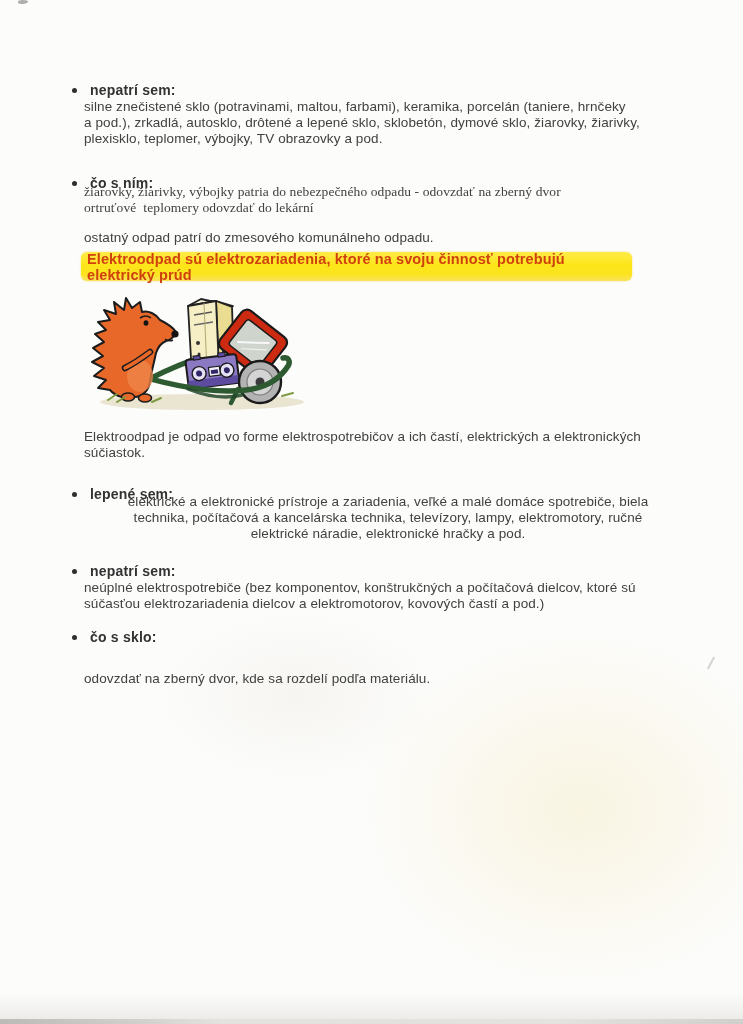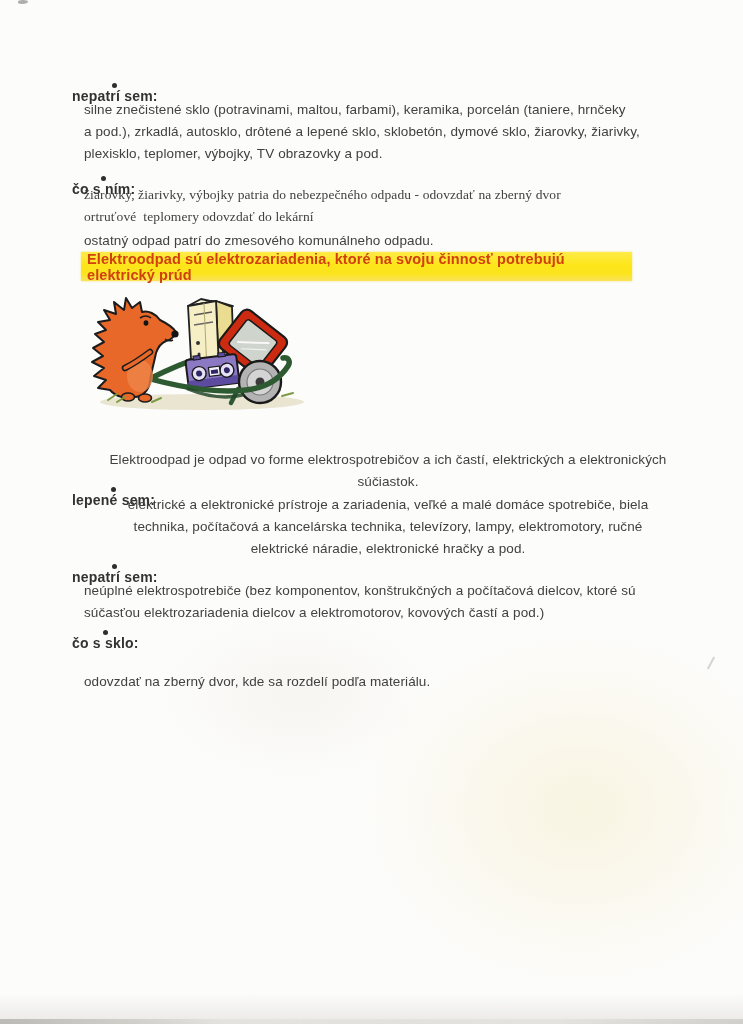--- a/index.html
+++ b/index.html
@@ -18,34 +18,35 @@
   }
   .bottom-edge{
     position:absolute;left:0;bottom:0;width:743px;height:5px;
     background:linear-gradient(90deg, rgba(150,148,142,0.55) 0%, rgba(160,158,150,0.35) 18%, rgba(180,178,170,0.12) 30%, rgba(190,188,180,0.18) 55%, rgba(170,168,160,0.10) 75%, rgba(150,148,142,0.30) 100%);
     filter:blur(0.6px);
   }
   .speck-tl{position:absolute;left:18px;top:0px;width:10px;height:4px;background:#8d8d89;border-radius:50% 50% 60% 40%;opacity:.7;}
   .mark-right{position:absolute;left:710px;top:656px;width:2px;height:14px;background:#b9b9b4;transform:rotate(28deg);opacity:.6;border-radius:2px;}
 
   .sec-heading{
-    position:absolute;display:flex;align-items:center;
-    font-size:14px;font-weight:700;color:#323232;letter-spacing:.2px;flex-direction:column;
+    position:absolute;display:flex;align-items:center;gap:13px;
+    font-size:14px;font-weight:700;color:#323232;letter-spacing:.2px;
   }
   .bullet-dot{width:5px;height:5px;border-radius:50%;background:#2e2e2e;flex:0 0 auto;margin-top:1px;}
   .body-text{
     position:absolute;left:84px;width:608px;
-    font-size:13.5px;line-height:22px;color:#414141;
+    font-size:13.5px;line-height:16px;color:#414141;
     white-space:pre-wrap;letter-spacing:.1px;
   }
   .banner{
     position:absolute;left:81px;top:252px;width:551px;height:29px;
     background:linear-gradient(180deg,#ffeb49 0%,#fde519 45%,#fce41e 75%,#f9e35a 100%);
     display:flex;align-items:center;
     box-shadow:0 0 2px rgba(240,220,80,.8);
+    border-radius:6px;
   }
   .banner span{
     padding-left:6px;font-size:14.5px;font-weight:700;color:#d0410e;
     letter-spacing:.1px;
   }
   .illus{position:absolute;left:88px;top:296px;width:217px;height:120px;}
 </style>
 </head>
 <body>
 
@@ -146,21 +147,21 @@
 
   <g stroke="#7e9a42" stroke-width="2" stroke-linecap="round">
     <path d="M20,104 l9,-6"></path>
     <path d="M29,106 l8,-5"></path>
     <path d="M64,106 l9,-4"></path>
     <path d="M194,100 l11,-3"></path>
   </g>
 </svg>
 </div>
 
-<div class="body-text" style="top:449px;text-align:center;">Elektroodpad je odpad vo forme elektrospotrebičov a ich častí, elektrických a elektronických
+<div class="body-text" style="top:429px;">Elektroodpad je odpad vo forme elektrospotrebičov a ich častí, elektrických a elektronických
 súčiastok.</div>
 
 <div class="sec-heading" style="left:72px;top:486px;">
   <span class="bullet-dot"></span>
   <span>lepené sem:</span>
 </div>
 <div class="body-text" style="top:494px;text-align:center;">elektrické a elektronické prístroje a zariadenia, veľké a malé domáce spotrebiče, biela
 technika, počítačová a kancelárska technika, televízory, lampy, elektromotory, ručné
 elektrické náradie, elektronické hračky a pod.</div>
 

